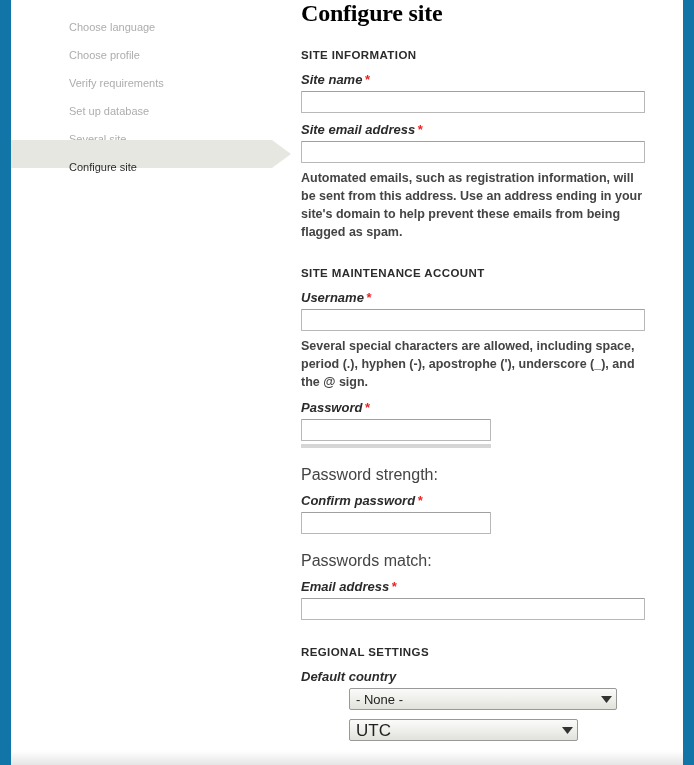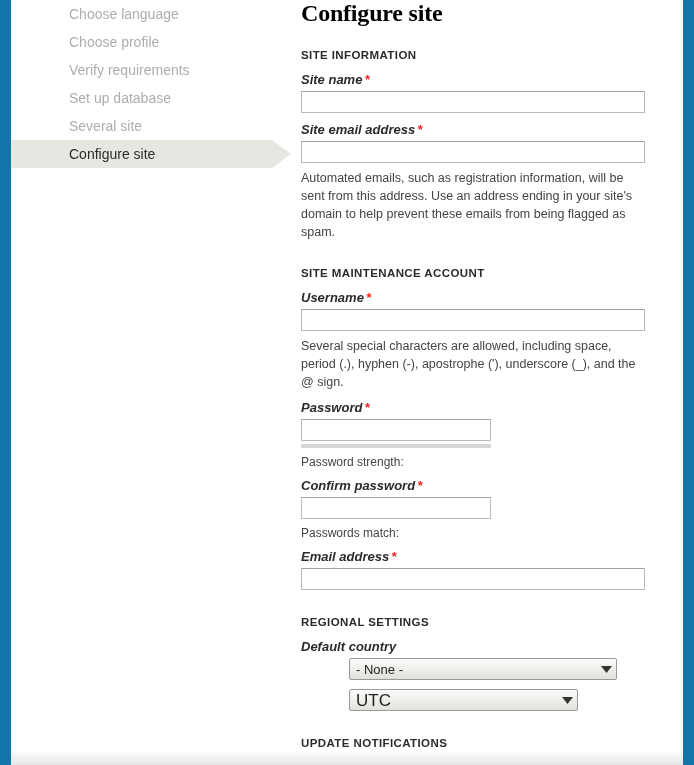--- a/index.html
+++ b/index.html
@@ -40,23 +40,23 @@
     position: relative;
     height: 100%;
   }
   .task-list {
     list-style: none;
     margin: 0;
     padding: 0;
   }
   .task-item {
     position: relative;
-    font-size: 14px;
+    font-size: 11px;
     color: #adadad;
-    padding: 7px 10px 7px 58px;
+    padding: 20px 10px 7px 58px;
     line-height: 15px;
     box-sizing: border-box;
     height: 28px;
   }
   .task-item.done {
     color: #adadad;
   }
   .task-item.active {
     background: #e7e7e2;
     color: #2b2b2b;
@@ -130,31 +130,32 @@
     border-radius: 1px;
   }
   input.wide { width: 344px; }
   input.narrow { width: 190px; }
   .desc {
     font-size: 12.5px;
     line-height: 18px;
     color: #444;
     margin: 6px 0 0 0;
     max-width: 346px;
+    font-weight: bold;
   }
   .pw-strength-bar {
     width: 190px;
     height: 4px;
     background: #d6d6d6;
     margin-top: 3px;
   }
   .small-note {
-    font-size: 12px;
+    font-size: 16px;
     color: #444;
-    margin: 7px 0 0 0;
+    margin: 18px 0 0 0;
   }
   
   .select-wrap {
     position: relative;
     display: inline-block;
     padding-left: 48px;
   }
   select.styled {
     -webkit-appearance: none;
     appearance: none;

